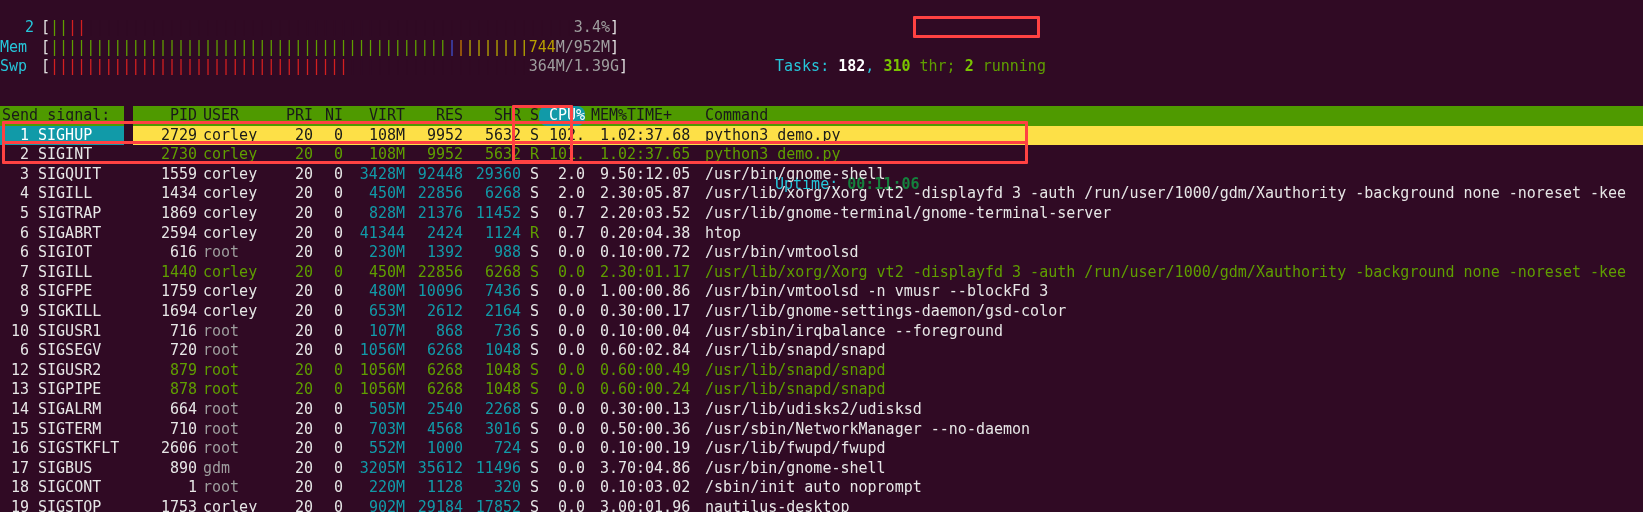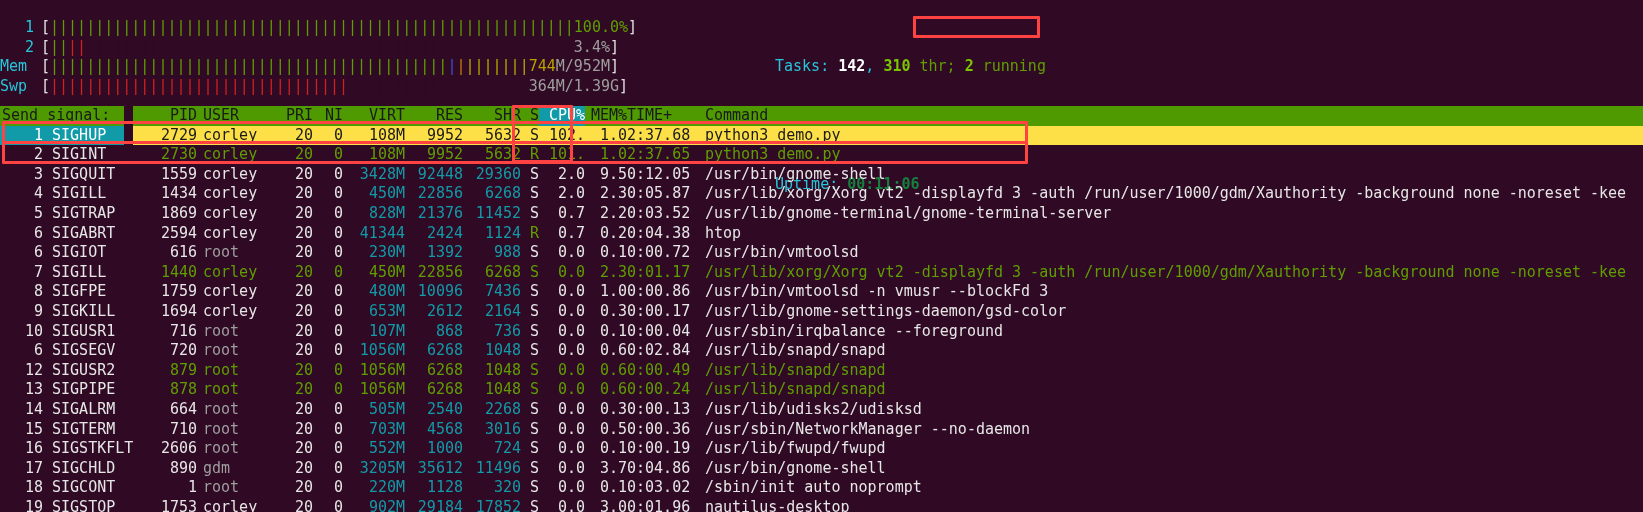--- a/index.html
+++ b/index.html
@@ -37,40 +37,40 @@
   .s-label{color:#26c6da;}
   .s-bold-w{color:#ffffff;font-weight:bold;}
   .s-bold-g{color:#7ac400;font-weight:bold;}
   .s-green{color:#5f9e00;}
   .s-cyan-b{color:#15803d;font-weight:bold;}
   .s-dim{color:#9e9e9e;}
 
   
   #sigpanel{position:absolute;left:0;top:106px;width:124px;}
   .sig-title{background:#4f9a00;color:#1a1a1a;height:19.6px;white-space:pre;padding-left:2px;box-sizing:border-box;width:124px;}
-  .sig-row{height:19.6px;white-space:pre;padding-left:19px;box-sizing:border-box;width:124px;color:#e6e6e6;}
+  .sig-row{height:19.6px;white-space:pre;padding-left:5px;box-sizing:border-box;width:124px;color:#e6e6e6;}
   .sig-row.sel{background:#119aa8;color:#ffffff;}
   .sig-num{display:inline-block;width:24px;text-align:right;}
 
   
   #ptable{position:absolute;left:133px;top:106px;width:1510px;}
   .p-head{background:#4f9a00;color:#1a1a1a;height:19.6px;white-space:pre;}
   .p-head .sortcol{background:#119aa8;color:#ffffff;}
   .prow{height:19.6px;white-space:pre;color:#e6e6e6;}
   .prow.sel{background:#fde047;color:#1a1a1a;}
   .prow.thread{color:#5f9e00;}
   .c-pid{display:inline-block;width:64px;text-align:right;}
   .c-user{display:inline-block;width:76px;text-align:left;padding-left:6px;box-sizing:border-box;}
   .c-pri{display:inline-block;width:40px;text-align:right;}
   .c-ni{display:inline-block;width:30px;text-align:right;}
   .c-virt{display:inline-block;width:62px;text-align:right;}
   .c-res{display:inline-block;width:58px;text-align:right;}
   .c-shr{display:inline-block;width:58px;text-align:right;}
   .c-s{display:inline-block;width:18px;text-align:right;}
-  .c-cpu{display:inline-block;width:46px;text-align:right;}
+  .c-cpu{display:inline-block;width:46px;text-align:right;border-radius:8px;}
   .c-mem{display:inline-block;width:42px;text-align:right;}
   .c-time{display:inline-block;width:70px;text-align:left;}
   .c-cmd{display:inline-block;padding-left:8px;}
   .teal{color:#119aa8;}
   .grey{color:#9e9e9e;}
   .grn{color:#5f9e00;}
   .prow.sel .teal,.prow.sel .grey,.prow.sel .red,.prow.sel .grn{color:#1a1a1a;}
   .prow.thread .teal,.prow.thread .grey,.prow.thread .red{color:#5f9e00;}
 
   
@@ -79,28 +79,27 @@
   
   #watermark{position:absolute;right:12px;bottom:8px;color:#b9a9b4;
     font-family:"Liberation Sans",sans-serif;font-size:15px;opacity:.85;}
 </style>
 </head>
 <body>
 
 <div id="screen">
 
   <div id="header">
-      <div class="meter-row"><span class="mlabel num">1</span><span class="brk">[</span><span class="bars"><span class="b-green">||||||||||||||||||||||||||||||||||||||||||||||||||||||||||</span><span class="m-empty"></span></span><span class="pct">100.0%</span><span class="brk">]</span></div>
       <div class="meter-row"><span class="mlabel num">2</span><span class="brk">[</span><span class="bars"><span class="b-green">||</span><span class="b-red">||</span><span class="m-empty">||||||||||||||||||||||||||||||||||||||||||||||||||||||</span><span class="m-empty"></span></span><span class="pct-dim">3.4%</span><span class="brk">]</span></div>
       <div class="meter-row"><span class="mlabel txt">Mem</span><span class="brk">[</span><span class="bars"><span class="b-green">||||||||||||||||||||||||||||||||||||||||||||</span><span class="b-blue">|</span><span class="b-orange">|</span><span class="b-yellow">|||||||</span><span class="m-empty"></span></span><span class="memv"><span class="memv">744</span><span class="memv-dim">M/952M</span></span><span class="brk">]</span></div>
       <div class="meter-row"><span class="mlabel txt">Swp</span><span class="brk">[</span><span class="bars"><span class="b-red">|||||||||||||||||||||||||||||||||</span><span class="m-empty">||||||||||||||||||||</span><span class="m-empty"></span></span><span class="pct-dim">364M/1.39G</span><span class="brk">]</span></div>
     </div>
 
   <div id="stats">
-    <div class="srow"><span class="s-label">Tasks: </span><span class="s-bold-w">142</span><span class="s-label">, </span><span class="s-bold-g">310</span><span class="s-green"> thr; </span><span class="s-bold-g">2</span><span class="s-green"> running</span></div>
+    <div class="srow"><span class="s-label">Tasks: </span><span class="s-bold-w">182</span><span class="s-label">, </span><span class="s-bold-g">310</span><span class="s-green"> thr; </span><span class="s-bold-g">2</span><span class="s-green"> running</span></div>
     <div class="srow"><span class="s-label">Load average: </span><span class="s-bold-w">1.04</span><span> </span><span class="s-bold-g">0.83</span><span> </span><span class="s-dim">0.51</span></div>
     <div class="srow"><span class="s-label">Uptime: </span><span class="s-cyan-b">00:11:06</span></div>
   </div>
 
   <div id="sigpanel">
     <div class="sig-title">Send signal:</div>
   <div class="sig-row sel"><span class="sig-num">1</span><span> SIGHUP</span></div>
       <div class="sig-row"><span class="sig-num">2</span><span> SIGINT</span></div>
       <div class="sig-row"><span class="sig-num">3</span><span> SIGQUIT</span></div>
       <div class="sig-row"><span class="sig-num">4</span><span> SIGILL</span></div>
@@ -110,21 +109,21 @@
       <div class="sig-row"><span class="sig-num">7</span><span> SIGILL</span></div>
       <div class="sig-row"><span class="sig-num">8</span><span> SIGFPE</span></div>
       <div class="sig-row"><span class="sig-num">9</span><span> SIGKILL</span></div>
       <div class="sig-row"><span class="sig-num">10</span><span> SIGUSR1</span></div>
       <div class="sig-row"><span class="sig-num">6</span><span> SIGSEGV</span></div>
       <div class="sig-row"><span class="sig-num">12</span><span> SIGUSR2</span></div>
       <div class="sig-row"><span class="sig-num">13</span><span> SIGPIPE</span></div>
       <div class="sig-row"><span class="sig-num">14</span><span> SIGALRM</span></div>
       <div class="sig-row"><span class="sig-num">15</span><span> SIGTERM</span></div>
       <div class="sig-row"><span class="sig-num">16</span><span> SIGSTKFLT</span></div>
-      <div class="sig-row"><span class="sig-num">17</span><span> SIGCHLD</span></div>
+      <div class="sig-row"><span class="sig-num">17</span><span> SIGBUS</span></div>
       <div class="sig-row"><span class="sig-num">18</span><span> SIGCONT</span></div>
       <div class="sig-row"><span class="sig-num">19</span><span> SIGSTOP</span></div>
     </div>
 
   <div id="ptable">
       <div class="p-head"><span class="c-pid">PID</span><span class="c-user">USER</span><span class="c-pri">PRI</span><span class="c-ni">NI</span><span class="c-virt">VIRT</span><span class="c-res">RES</span><span class="c-shr">SHR</span><span class="c-s">S</span><span class="c-cpu sortcol">CPU%</span><span class="c-mem">MEM%</span><span class="c-time">TIME+</span><span class="c-cmd">Command</span></div>
       <div class="prow sel"><span class="c-pid">2729</span><span class="c-user">corley</span><span class="c-pri">20</span><span class="c-ni">0</span><span class="c-virt teal">108M</span><span class="c-res teal">9952</span><span class="c-shr teal">5632</span><span class="c-s">S</span><span class="c-cpu">102.</span><span class="c-mem">1.0</span><span class="c-time">2:37.68</span><span class="c-cmd">python3 demo.py</span></div>
       <div class="prow thread"><span class="c-pid">2730</span><span class="c-user">corley</span><span class="c-pri">20</span><span class="c-ni">0</span><span class="c-virt teal">108M</span><span class="c-res teal">9952</span><span class="c-shr teal">5632</span><span class="c-s grn">R</span><span class="c-cpu">101.</span><span class="c-mem">1.0</span><span class="c-time">2:37.65</span><span class="c-cmd">python3 demo.py</span></div>
       <div class="prow"><span class="c-pid">1559</span><span class="c-user">corley</span><span class="c-pri">20</span><span class="c-ni">0</span><span class="c-virt teal">3428M</span><span class="c-res teal">92448</span><span class="c-shr teal">29360</span><span class="c-s">S</span><span class="c-cpu">2.0</span><span class="c-mem">9.5</span><span class="c-time">0:12.05</span><span class="c-cmd">/usr/bin/gnome-shell</span></div>
       <div class="prow"><span class="c-pid">1434</span><span class="c-user">corley</span><span class="c-pri">20</span><span class="c-ni">0</span><span class="c-virt teal">450M</span><span class="c-res teal">22856</span><span class="c-shr teal">6268</span><span class="c-s">S</span><span class="c-cpu">2.0</span><span class="c-mem">2.3</span><span class="c-time">0:05.87</span><span class="c-cmd">/usr/lib/xorg/Xorg vt2 -displayfd 3 -auth /run/user/1000/gdm/Xauthority -background none -noreset -kee</span></div>

